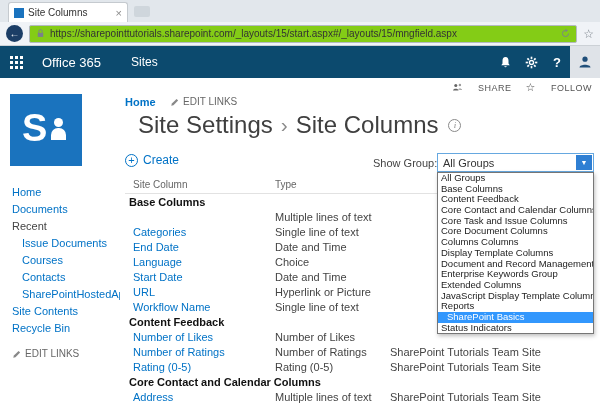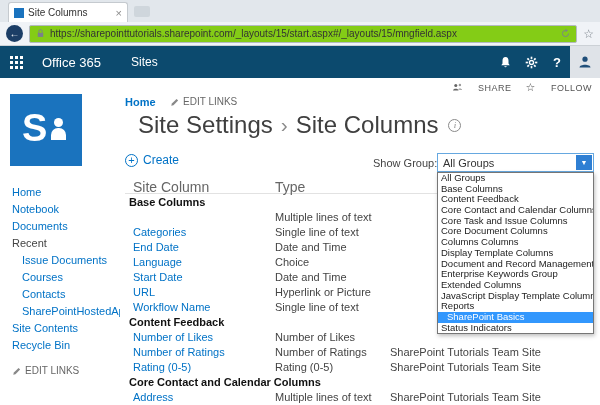--- a/index.html
+++ b/index.html
@@ -82,21 +82,21 @@
   .caret-box { position:absolute; right:1px; top:1px; width:16px; height:15px; background:#2f7fd3;
                color:#fff; font-size:7px; display:flex; align-items:center; justify-content:center; }
 
   .droplist { position:absolute; left:437px; top:94px; width:157px; background:#fff;
               border:1px solid #767676; box-shadow:1px 2px 4px rgba(0,0,0,.25); z-index:20; }
   .opt { height:10.7px; line-height:10.7px; font-size:9.5px; padding:0 3px; color:#222;
          white-space:nowrap; overflow:hidden; }
   .opt.hl { background:#3297fd; color:#fff;padding-left:9px; }
 
   .thead { position:absolute; left:125px; top:100px; width:467px; height:16px;
-           border-bottom:1px solid #e2e2e2; font-size:14px; color:#666; }
+           border-bottom:1px solid #e2e2e2; font-size:10px; color:#666; }
   .thead .h1 { position:absolute; left:8px; top:1px; }
   .thead .h2 { position:absolute; left:150px; top:1px; }
 
   .tbody { position:absolute; left:125px; top:117px; width:467px; }
   .trow { position:relative; height:15px; line-height:15px; font-size:11px; white-space:nowrap; }
   .trow .c1 { position:absolute; left:8px; color:#0072c6; }
   .trow .c2 { position:absolute; left:150px; color:#444; }
   .trow .c3 { position:absolute; left:265px; color:#444; }
   .trow.grouphead .c1 { left:4px; color:#111; font-weight:bold; }
 
@@ -212,21 +212,20 @@
 
   <div class="page-title">
     <span>Site Settings</span>
     <span class="title-sep">›</span>
     <span>Site Columns</span>
     <span class="info-icon">i</span>
   </div>
 
   <div class="sidebar" id="sidebar-list">
       <div class="snav-item">Home</div>
-      <div class="snav-item">Notebook</div>
       <div class="snav-item">Documents</div>
       <div class="snav-item plain">Recent</div>
       <div class="snav-item indent">Issue Documents</div>
       <div class="snav-item indent">Courses</div>
       <div class="snav-item indent">Contacts</div>
       <div class="snav-item indent">SharePointHostedApp</div>
       <div class="snav-item">Site Contents</div>
       <div class="snav-item">Recycle Bin</div>
       <div class="snav-item editlinks">
         <span>

